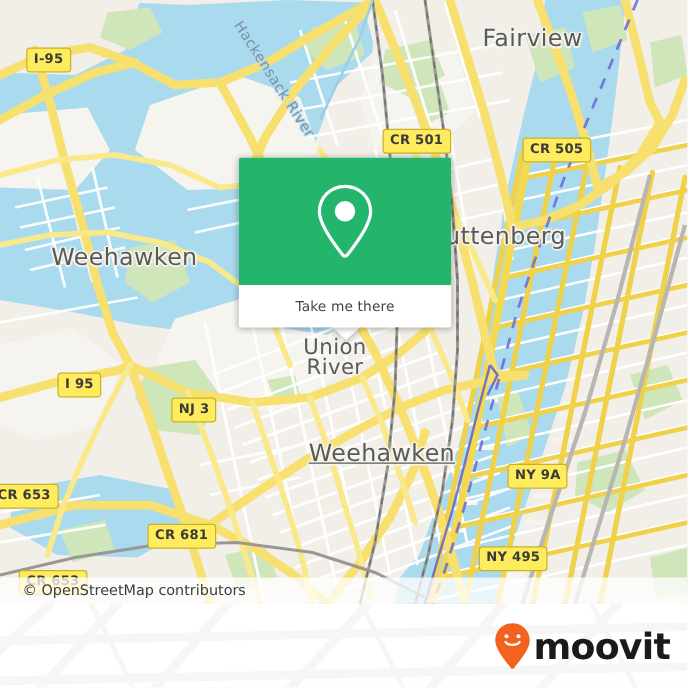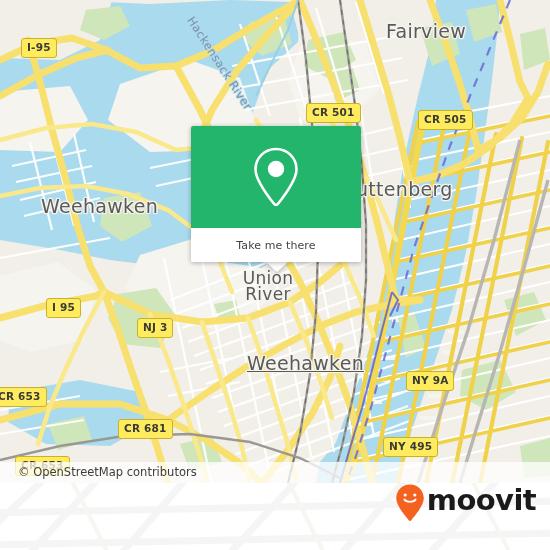--- a/index.html
+++ b/index.html
@@ -105,21 +105,21 @@
   .footer-title {
     position: absolute; left: 20px; top: 0; height: 67px;
     display: flex; align-items: center;
     color: #3a3a3a;
     font-family: "DejaVu Sans", sans-serif;
     font-size: 17.5px;
     letter-spacing: .1px;
   }
   .logo {
     position: absolute; right: 14px; top: 0; height: 67px;
-    display: flex; align-items: flex-start; gap: 2px;
+    display: flex; align-items: center; gap: 2px;
   }
   .logo-word {
     color: #1a1a1a;
     font-family: "DejaVu Sans", sans-serif;
     font-weight: 700;
     font-size: 29px;
     letter-spacing: -.6px;
   }
 </style>
 </head>

